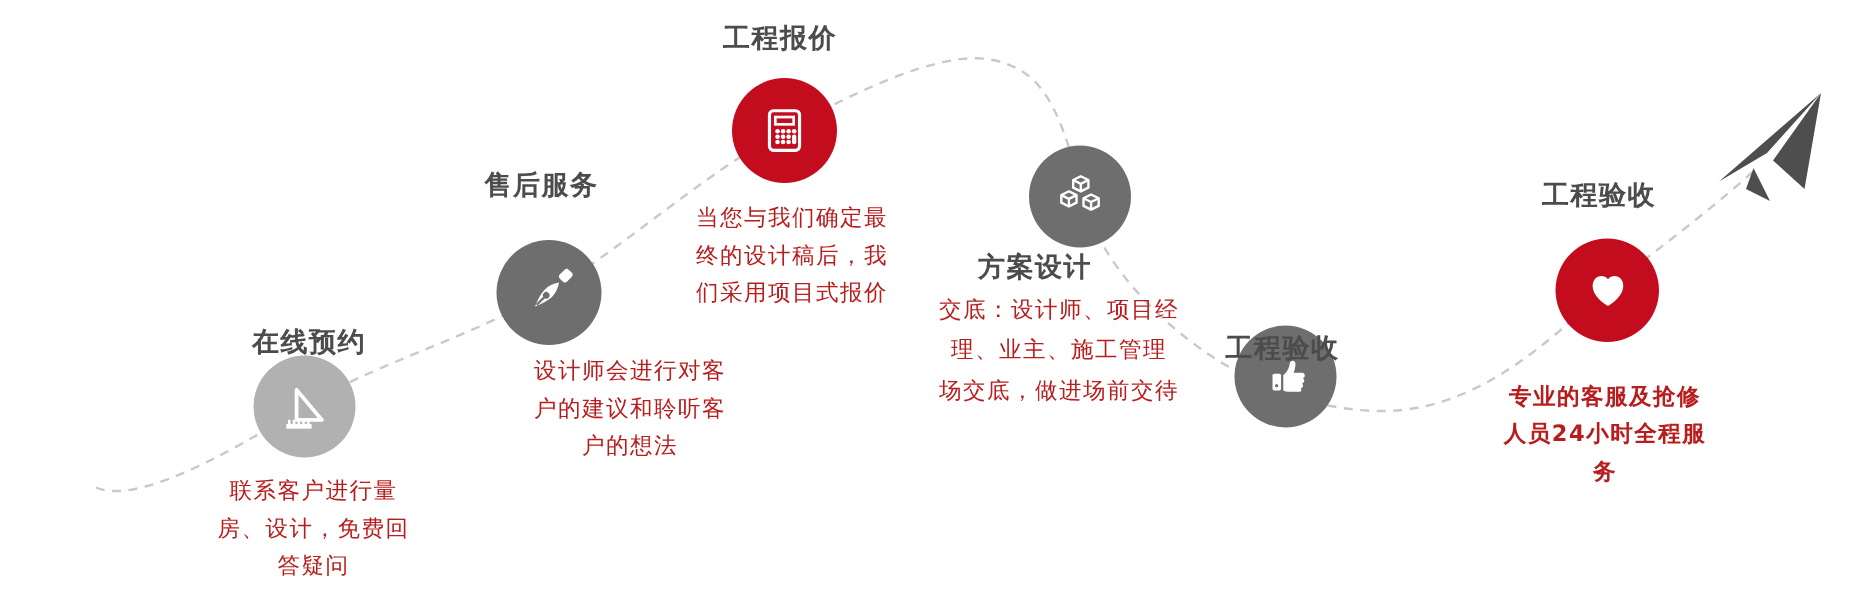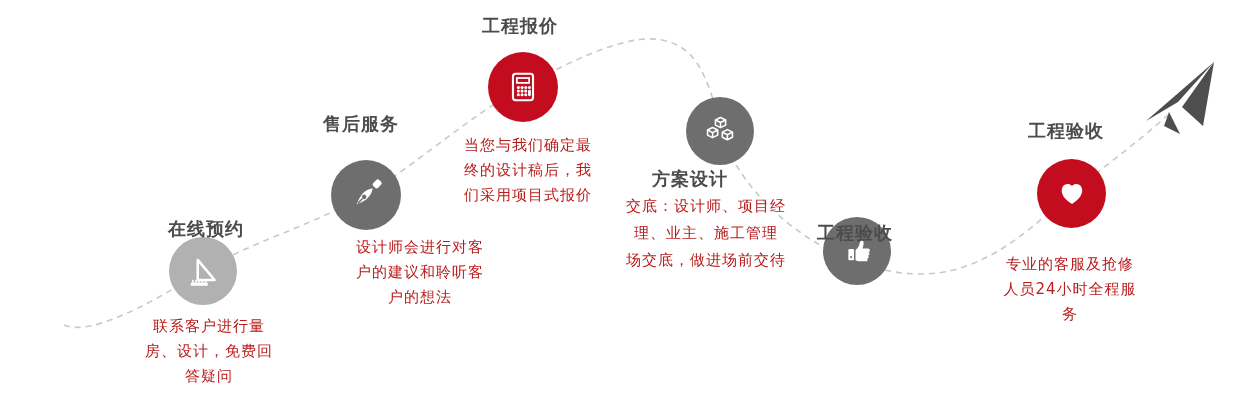--- a/index.html
+++ b/index.html
@@ -57,21 +57,21 @@
     <svg width="38" height="38" viewBox="0 0 36 36">
       <path d="M13 7.5 L13 26.5 L29 26.5 Z" fill="none" stroke="#fff" stroke-width="2.4" stroke-linejoin="round"></path>
       <rect x="6.5" y="29" width="16" height="3" fill="#fff"></rect>
       <rect x="7.6" y="26.4" width="1.6" height="2.8" fill="#fff"></rect>
       <rect x="10.6" y="26.4" width="1.6" height="2.8" fill="#fff"></rect>
       <rect x="13.6" y="26.4" width="1.6" height="2.8" fill="#fff"></rect>
       <rect x="16.6" y="26.4" width="1.6" height="2.8" fill="#fff"></rect>
       <rect x="19.6" y="26.4" width="1.6" height="2.8" fill="#fff"></rect>
     </svg>
   </div>
-  <div class="step-desc" style="left:209px;top:315px;font-family:Liberation Mono, monospace;">联系客户进行量
+  <div class="step-desc" style="left:209px;top:315px;">联系客户进行量
 房、设计，免费回
 答疑问</div>
 
   <div class="step-title" style="left:361px;top:113px;">售后服务</div>
   <div class="step-circle" style="left: 331px; top: 160px; width: 70px; height: 70px; background: rgb(110, 110, 110);">
     <svg width="38" height="38" viewBox="0 0 36 36">
       <g transform="rotate(45 18 18)">
         <rect x="14.8" y="-1" width="6.4" height="8" rx="2" fill="#fff"></rect>
         <path d="M18 9 C13.6 15.5 13.8 21 18 30.5 C22.2 21 22.4 15.5 18 9 Z" fill="#fff"></path>
         <circle cx="18" cy="20.5" r="2.1" fill="#6e6e6e"></circle>
@@ -137,17 +137,17 @@
     </svg>
   </div>
 
   <div class="step-title" style="left:1066px;top:120px;">工程验收</div>
   <div class="step-circle" style="left: 1037px; top: 159px; width: 69px; height: 69px; background: rgb(195, 13, 30);">
     <svg width="38" height="38" viewBox="0 0 36 36">
       <path d="M18 27.5 C4 19 7.5 8.5 14 8.5 C16.5 8.5 18 10.5 18 10.5
                C18 10.5 19.5 8.5 22 8.5 C28.5 8.5 32 19 18 27.5 Z" fill="#fff"></path>
     </svg>
   </div>
-  <div class="step-desc" style="left:1070px;top:252px;">专业的客服及抢修
+  <div class="step-desc" style="left:1070px;top:252px;font-weight:bold;">专业的客服及抢修
 人员24小时全程服
 务</div>
 
 </div>
 
 </body></html>

